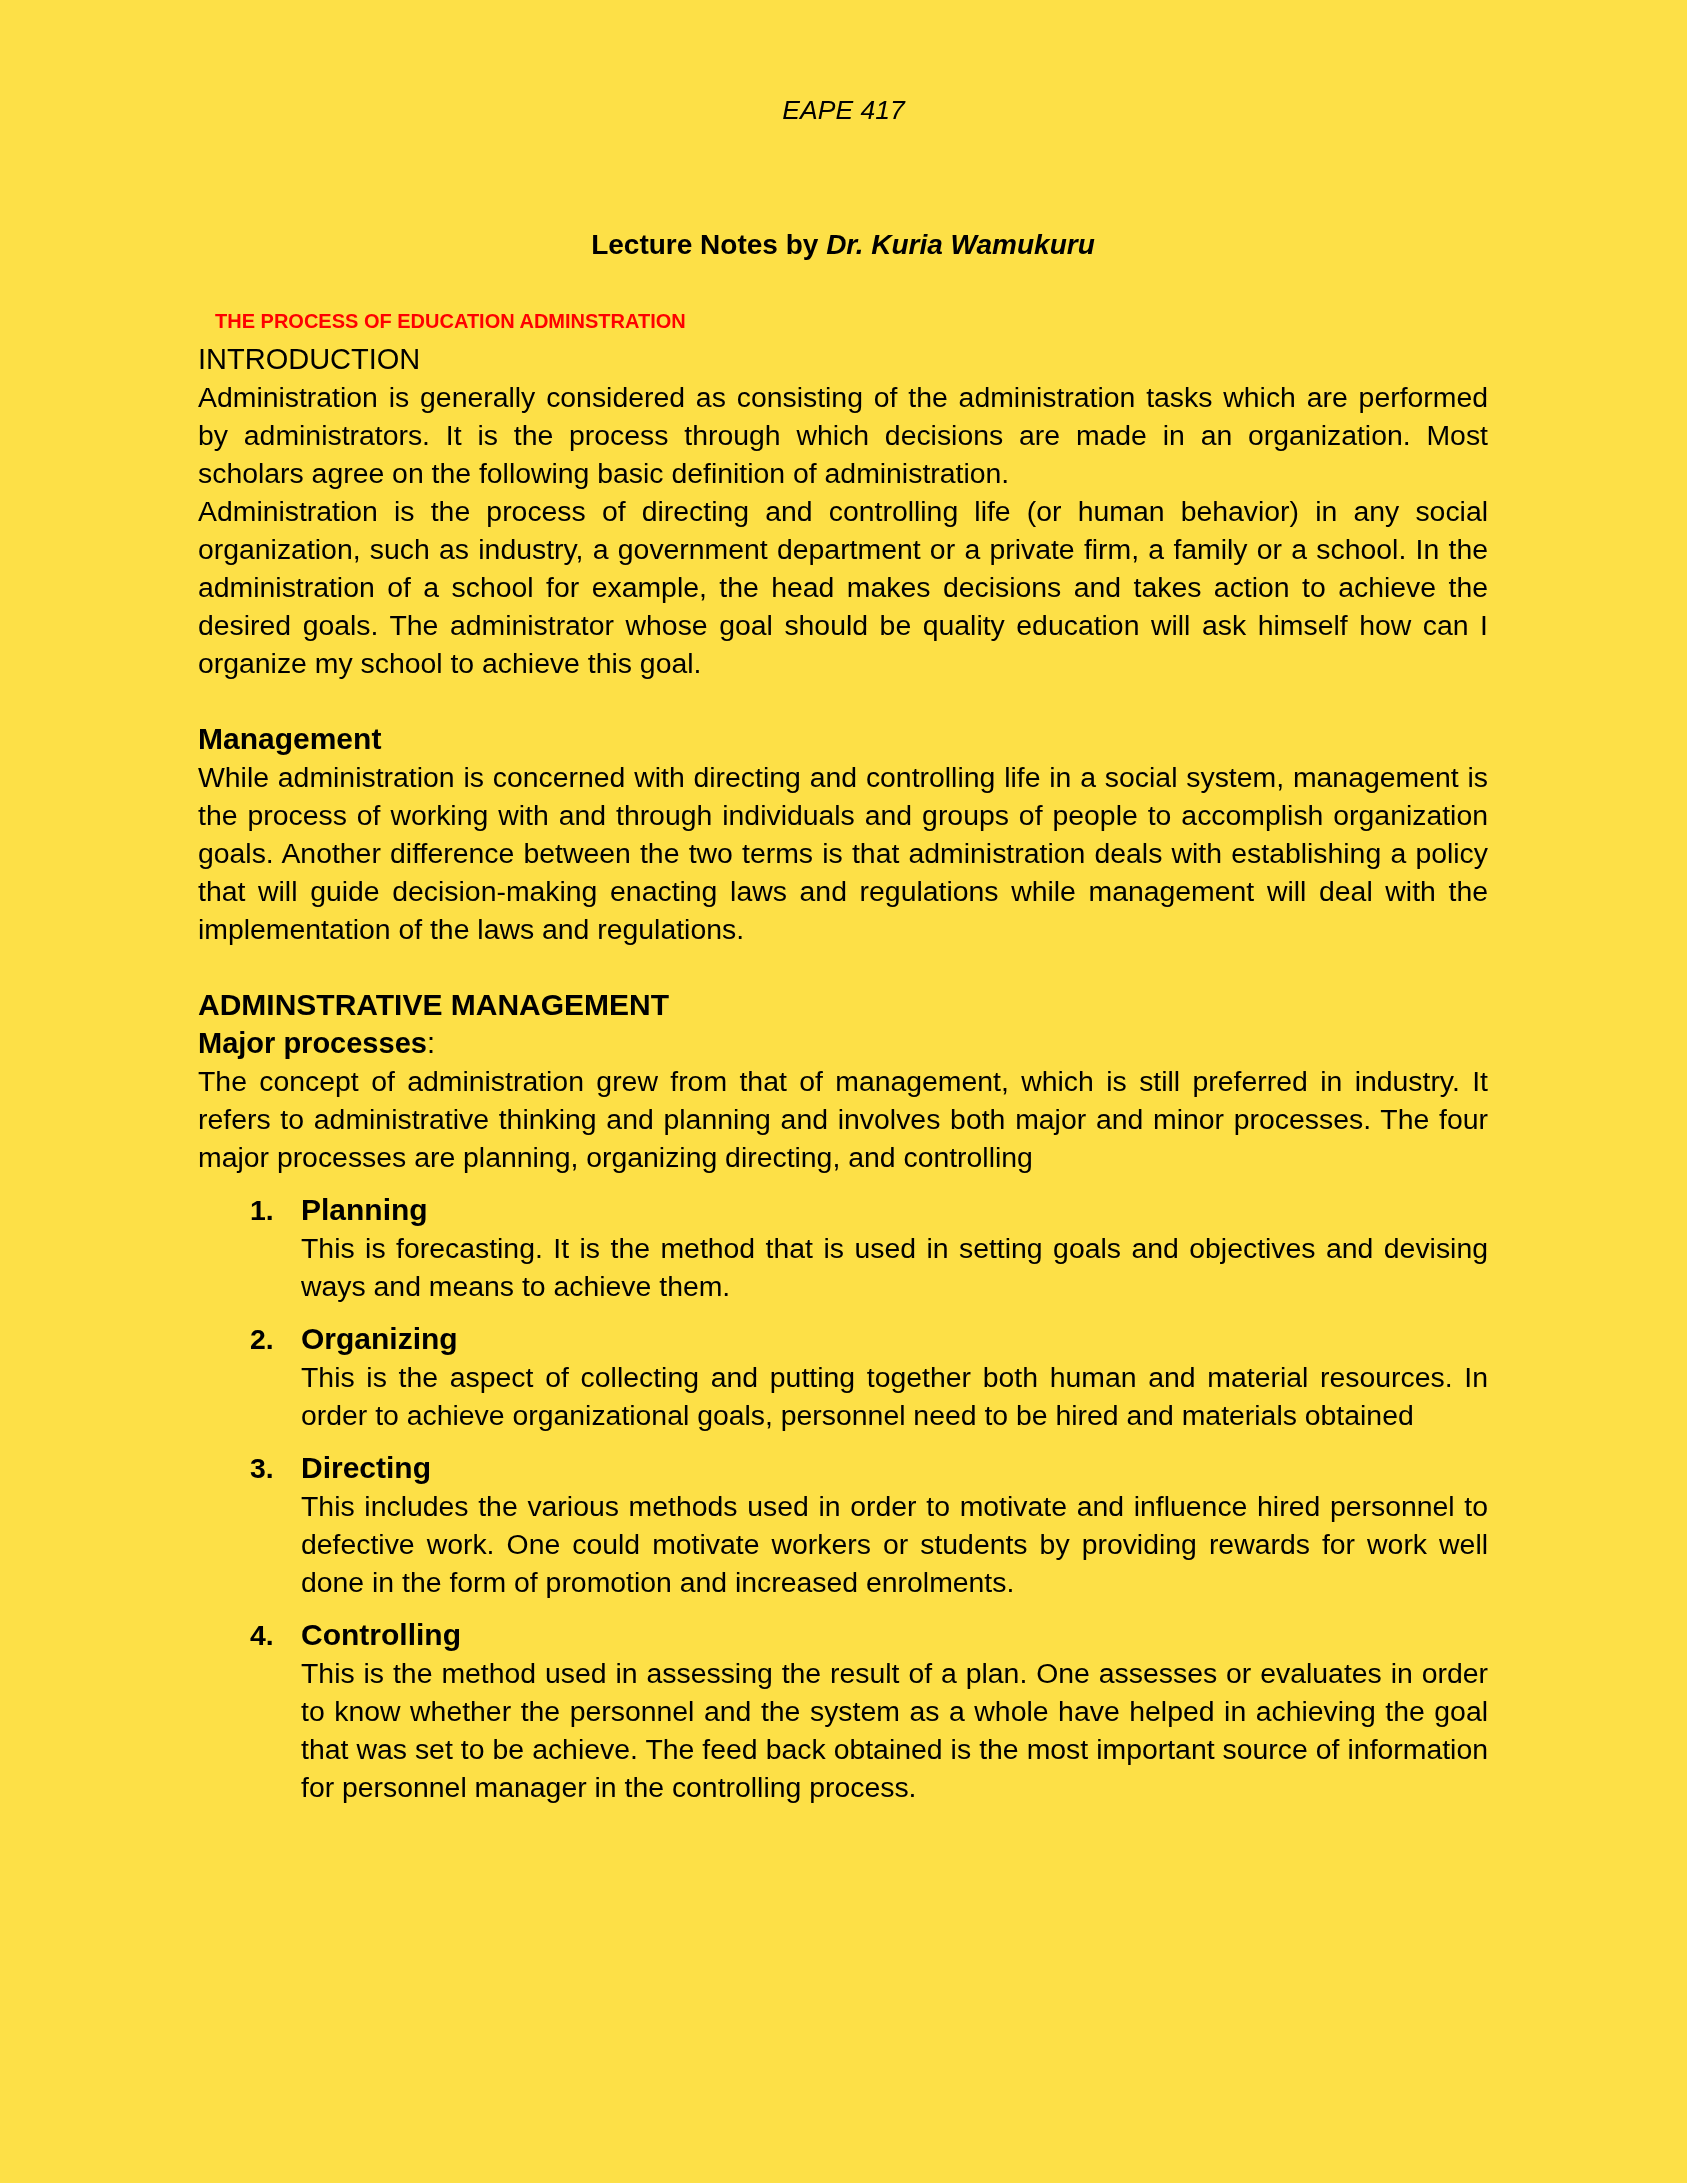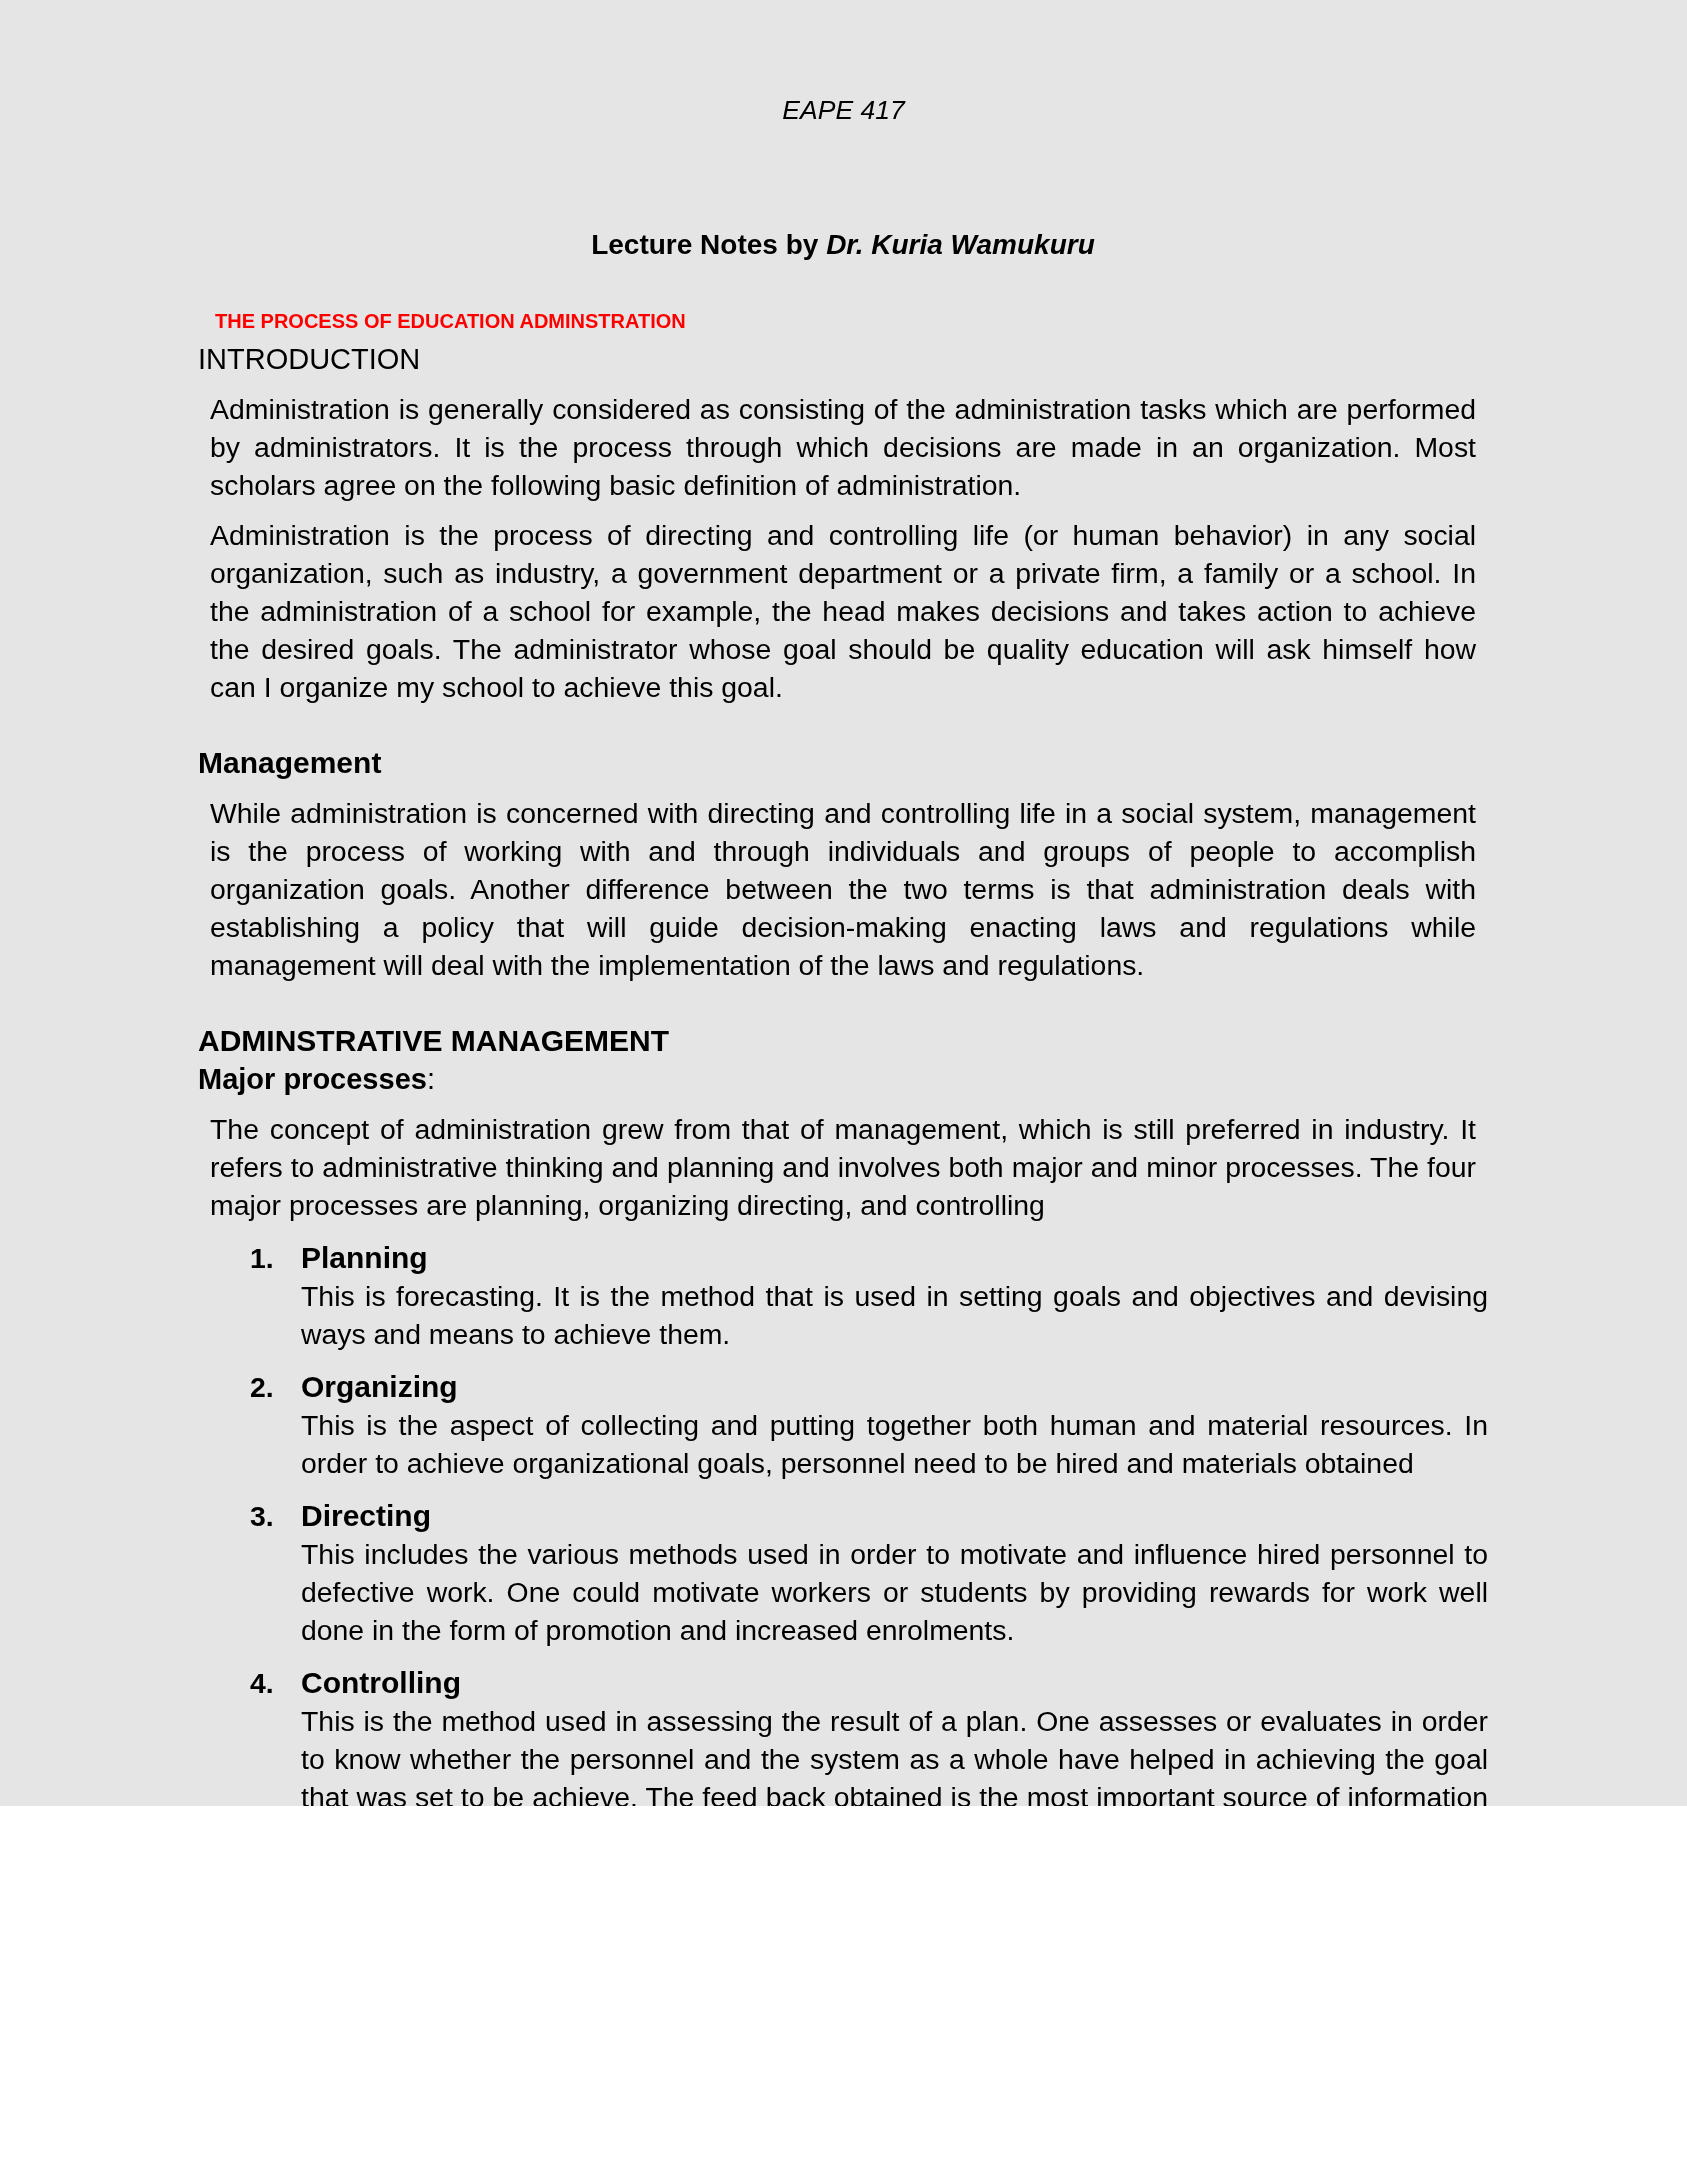--- a/index.html
+++ b/index.html
@@ -3,22 +3,22 @@
 <meta charset="utf-8">
 <style>
   html, body {
     margin: 0;
     padding: 0;
     background: #ffffff;
   }
   .page {
     position: relative;
     width: 1687px;
-    height: 1806px;
-    background: #e5e5e5;
+    height: 2183px;
+    background: #fde047;
     font-family: "Liberation Sans", sans-serif;
     color: #000000;
     overflow: hidden;
   }
   .running-header {
     position: absolute;
     top: 94px;
     left: 0;
     right: 0;
     text-align: center;
@@ -83,21 +83,21 @@
     text-align: left;
   }
   .sub-label {
     margin: 0;
     font-size: 29px;
     line-height: 38px;
     text-align: left;
   }
   .sub-label .bold { font-weight: bold; }
   p.body-par {
-    margin: 12px;
+    margin: 0;
     text-align: justify;
   }
   ol.process-list {
     margin: 0;
     padding: 0;
     list-style: none;
   }
   ol.process-list li {
     position: relative;
     padding-left: 103px;

